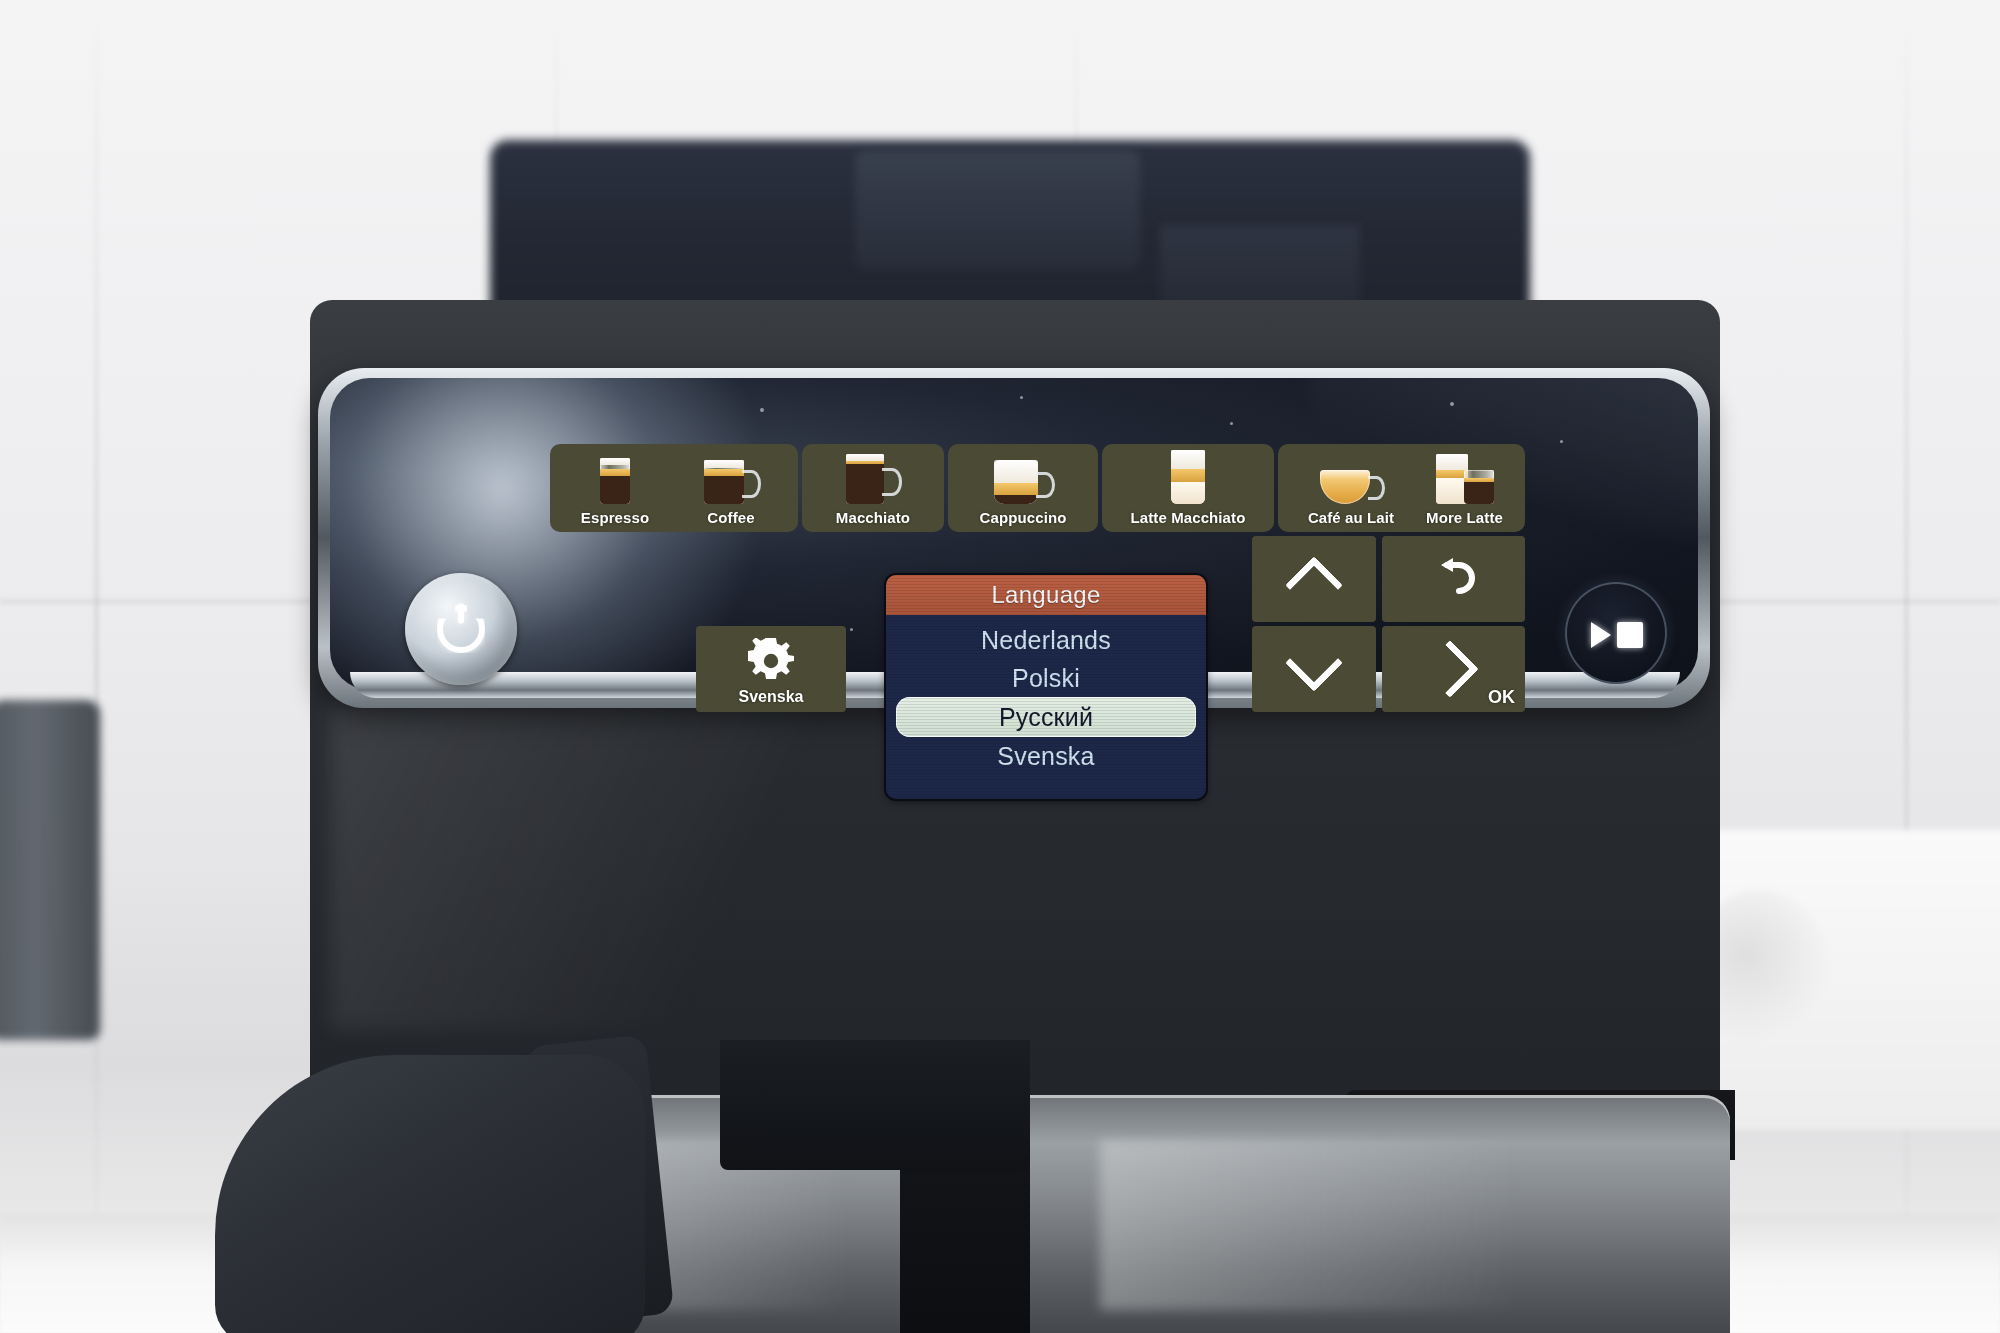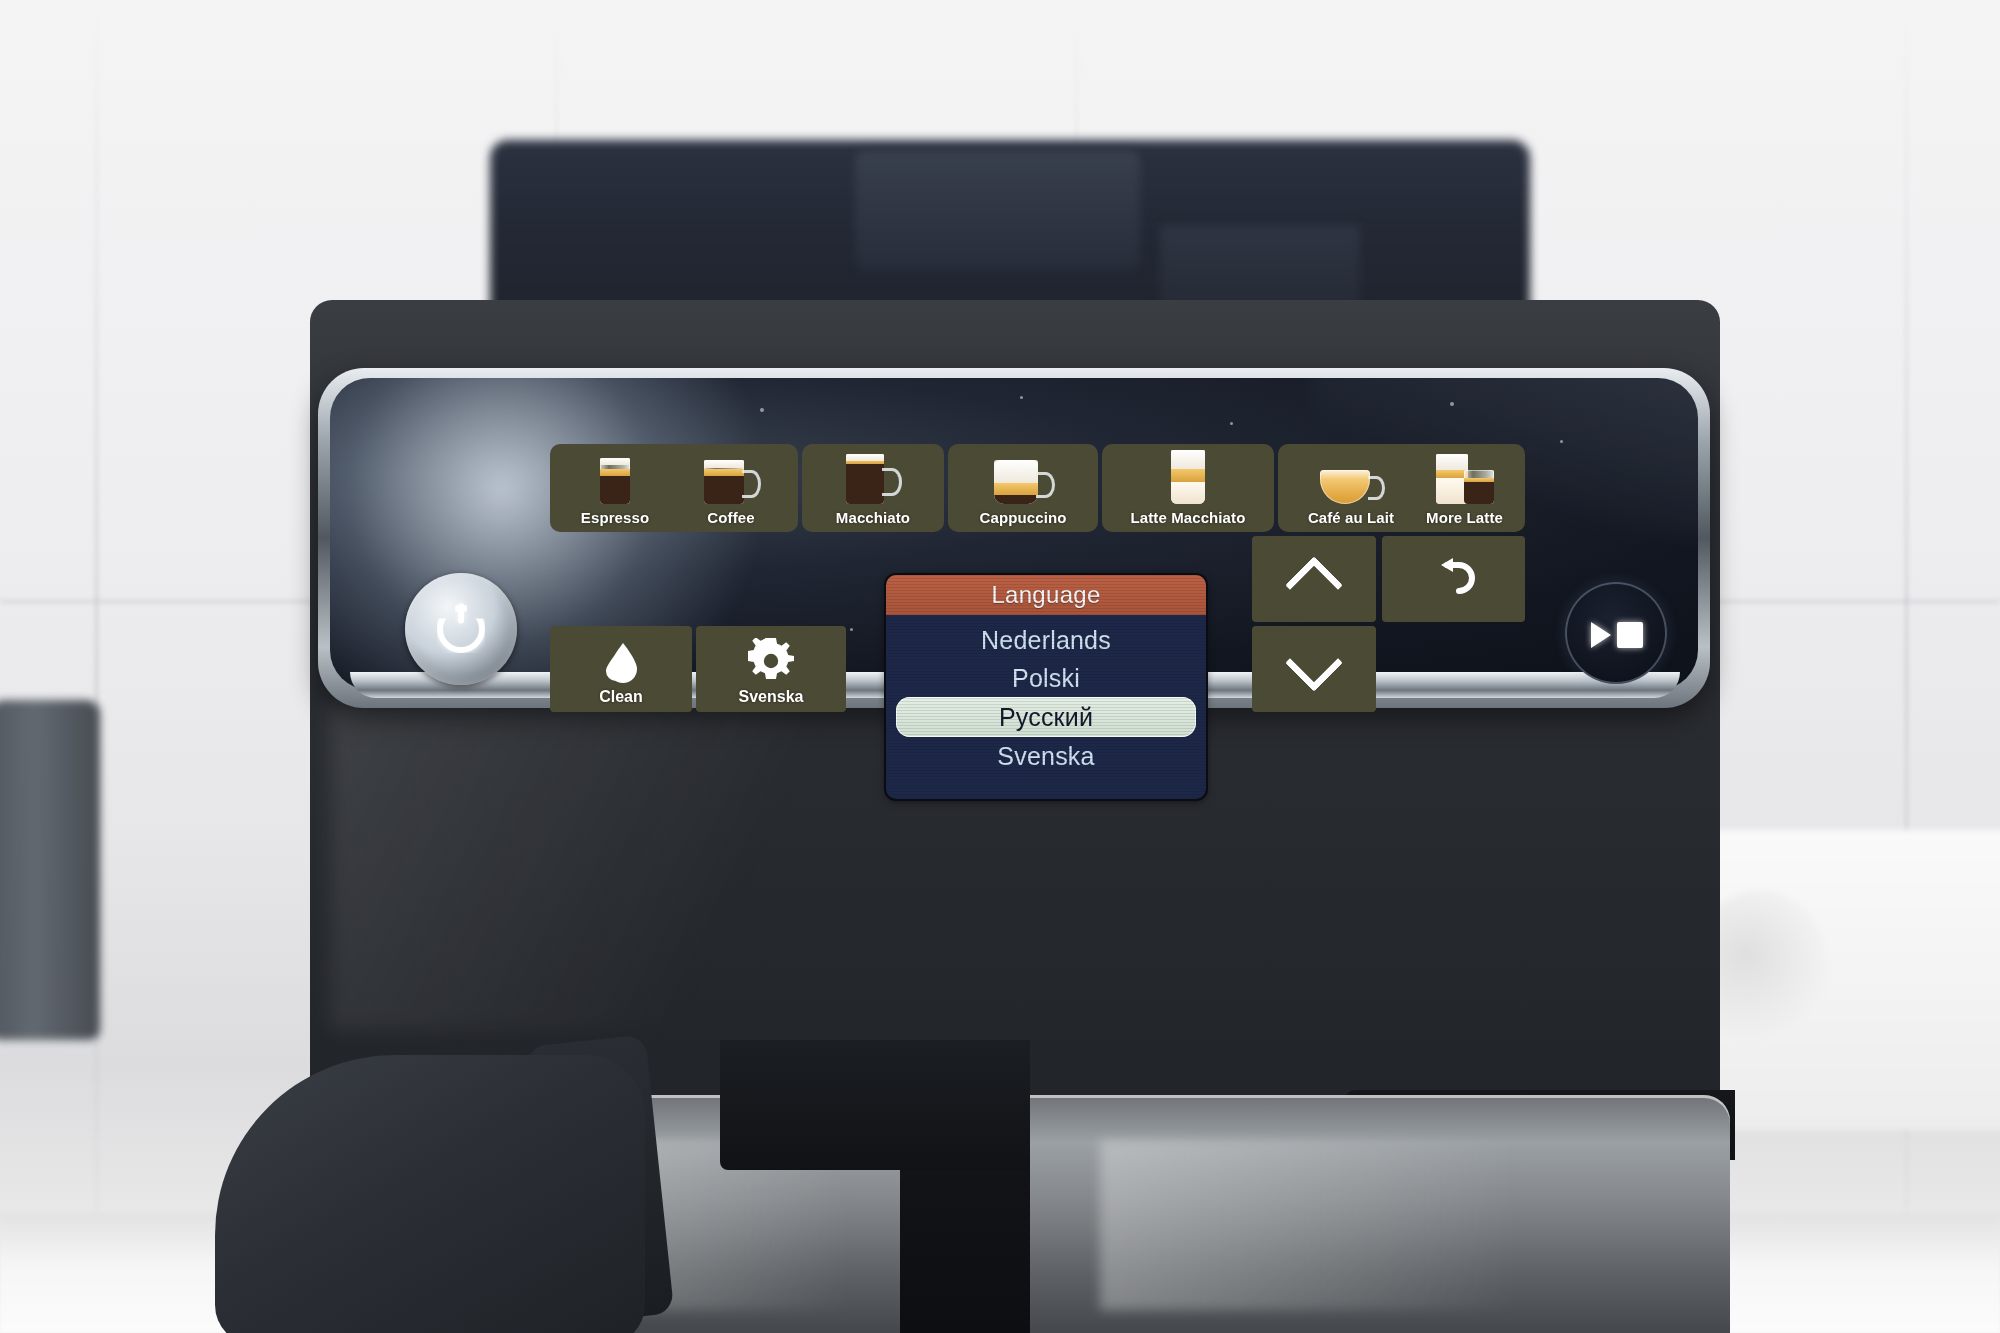--- a/index.html
+++ b/index.html
@@ -428,44 +428,39 @@
 
     <div class="key sq" style="left:832px;top:92px;width:143px;height:86px;">
       <div class="backarrow">
         <svg width="46" height="40" viewBox="0 0 46 40">
           <path d="M28 34 A13 13 0 1 0 28 8 L16 8" fill="none" stroke="#ffffff" stroke-width="6" stroke-linecap="round"></path>
           <path d="M22 1 L10 8 L22 15 Z" fill="#ffffff"></path>
         </svg>
       </div>
     </div>
 
-    <div class="key sq" style="left:0px;top:182px;width:142px;height:86px;">
-      <div style="position:absolute;left:50%;top:14px;transform:translateX(-50%);">
-        <svg width="44" height="46" viewBox="0 0 44 46">
-          <path d="M24 3 C24 3 38 20 38 29 A14 14 0 0 1 10 29 C10 22 18 11 24 3 Z" fill="#ffffff"></path>
-          <path d="M15 16 C11 22 7 27 7 31 A10 10 0 0 0 17 41 A11 11 0 0 1 12 31 C12 26 13 20 15 16 Z" fill="#ffffff"></path>
-        </svg>
-      </div>
-      <div class="fn-label">Clean</div>
-    </div>
 
     <div class="key sq" style="left:146px;top:182px;width:150px;height:86px;">
       <div style="position:absolute;left:50%;top:12px;transform:translateX(-50%);">
         <svg width="46" height="46" viewBox="0 0 48 48">
           <path fill="#ffffff" d="M24 0 l5.2 0 1.1 6.1 a18 18 0 0 1 4.6 1.9 l5-3.6 3.7 3.7 -3.6 5 a18 18 0 0 1 1.9 4.6 l6.1 1.1 0 5.2 -6.1 1.1 a18 18 0 0 1 -1.9 4.6 l3.6 5 -3.7 3.7 -5 -3.6 a18 18 0 0 1 -4.6 1.9 l-1.1 6.1 -5.2 0 -5.2 0 -1.1 -6.1 a18 18 0 0 1 -4.6 -1.9 l-5 3.6 -3.7 -3.7 3.6 -5 a18 18 0 0 1 -1.9 -4.6 l-6.1 -1.1 0 -5.2 0 -5.2 6.1 -1.1 a18 18 0 0 1 1.9 -4.6 l-3.6 -5 3.7 -3.7 5 3.6 a18 18 0 0 1 4.6 -1.9 l1.1 -6.1 z"></path>
           <circle cx="24" cy="24" r="7.5" fill="#4b4b35"></circle>
         </svg>
       </div>
       <div class="fn-label">Svenska</div>
     </div>
 
     <div class="key sq" style="left:702px;top:182px;width:124px;height:86px;">
       <div class="chev down"></div>
     </div>
 
+    <div class="key sq" style="left:832px;top:182px;width:143px;height:86px;">
+      <div class="chev right"></div>
+      <div class="ok-label">OK</div>
+    </div>
 
   </div>
 
   <div class="lcd-screen">
     <div class="lcd-header">
       <div class="lcd-title">Language</div>
     </div>
     <div class="lcd-list">
       <div class="lcd-item">Nederlands</div>
       <div class="lcd-item">Polski</div>

